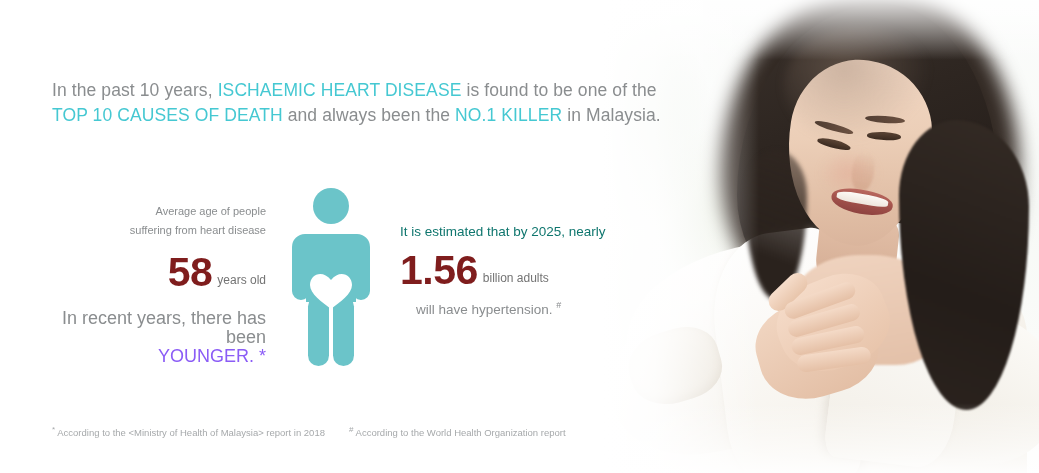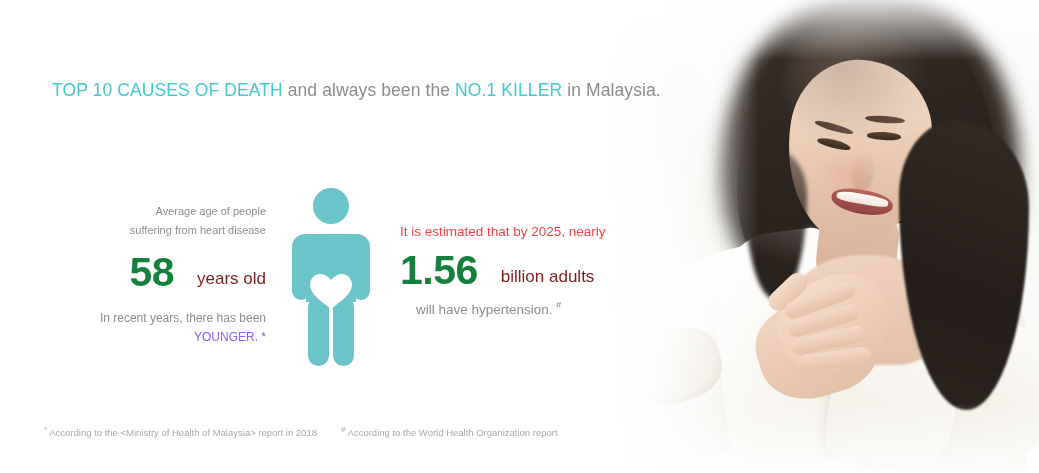--- a/index.html
+++ b/index.html
@@ -228,42 +228,42 @@
 
   .stat-left {
     position:absolute; left:48px; top:202px;
     width:218px; text-align:right;
   }
   .stat-left .cap {
     font-size:11px; line-height:19px; color:#8a8d8f;
   }
   .bignum-row { margin-top:9px; white-space:nowrap; }
   .bignum {
-    font-size:41px; font-weight:bold; color:#15803d;
+    font-size:41px; font-weight:bold; color:#7f1d1d;
     letter-spacing:-.5px; vertical-align:-2px;
   }
-  .bigunit { font-size:17px; color:#7f1d1d; margin-left:23px; }
+  .bigunit { font-size:12px; color:#737373; margin-left:5px; }
   .stat-left .cap2 {
-    margin-top:13px; font-size:12px; line-height:19px; color:#8a8d8f;
+    margin-top:13px; font-size:18px; line-height:19px; color:#8a8d8f;
   }
   .teal-em { color:#8b5cf6; }
 
   #figure { position:absolute; left:292px; top:188px; }
 
   .stat-right {
     position:absolute; left:400px; top:222px;
     width:230px; text-align:left;
   }
-  .stat-right .cap { font-size:13.5px; line-height:19px; color:#ef4444; }
+  .stat-right .cap { font-size:13.5px; line-height:19px; color:#0f766e; }
   .stat-right .bignum-row { margin-top:6px; }
   .stat-right .cap2 { margin-top:6px; font-size:13.5px; color:#8a8d8f;margin-left:16px; }
   sup.mark { font-size:9px; vertical-align:super; color:#8a8d8f; }
 
   .footnotes {
-    position:absolute; left:44px; top:425px;
+    position:absolute; left:52px; top:425px;
     font-size:9.5px; color:#a6a9ab; white-space:nowrap;text-align:center;
   }
   .footnotes .fn2 { margin-left:24px; }
   .footnotes sup { font-size:8px; vertical-align:super; }
 </style>
 </head>
 <body>
 
 <div id="photo">
   <div class="bgwash"></div>
@@ -304,20 +304,21 @@
     <div class="finger f4"></div>
     <div class="hair-strandR"></div>
   </div>
 
   <div class="fade-top"></div>
   <div class="fade-left"></div>
   <div class="fade-bottom"></div>
 </div>
 
 <div id="headline">
+  <div><span>In the past 10 years, </span><span class="hi">ISCHAEMIC HEART DISEASE</span><span> is found to be one of the</span></div>
   <div><span class="hi">TOP 10 CAUSES OF DEATH</span><span> and always been the </span><span class="hi">NO.1 KILLER</span><span> in Malaysia.</span></div>
 </div>
 
 <div class="stat-left">
   <div class="cap">
     <div>Average age of people</div>
     <div>suffering from heart disease</div>
   </div>
   <div class="bignum-row">
     <span class="bignum">58</span><span class="bigunit">years old</span>

